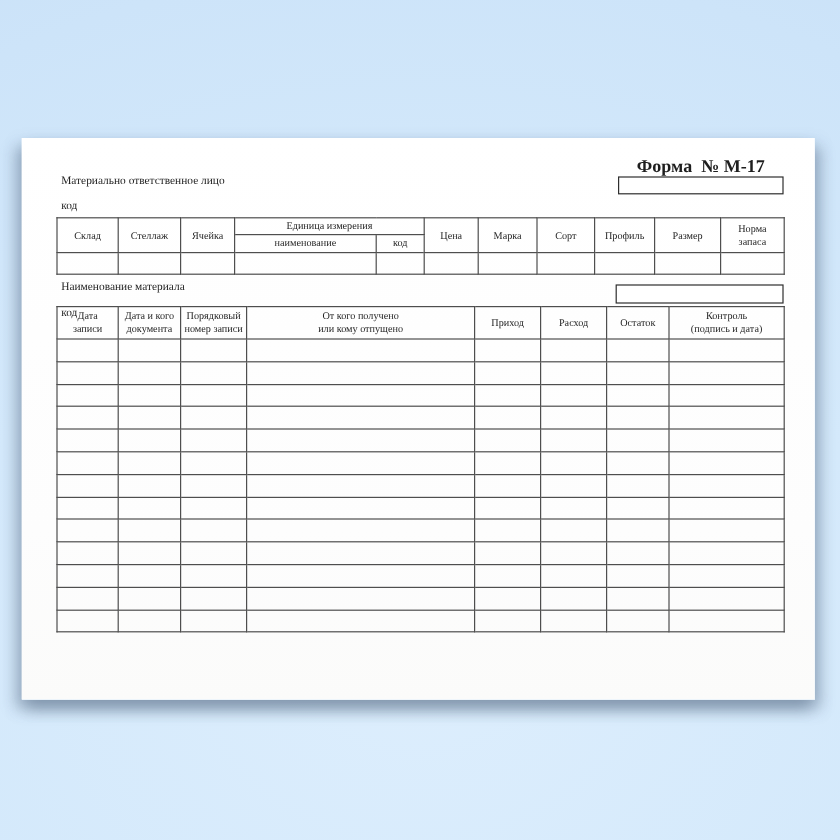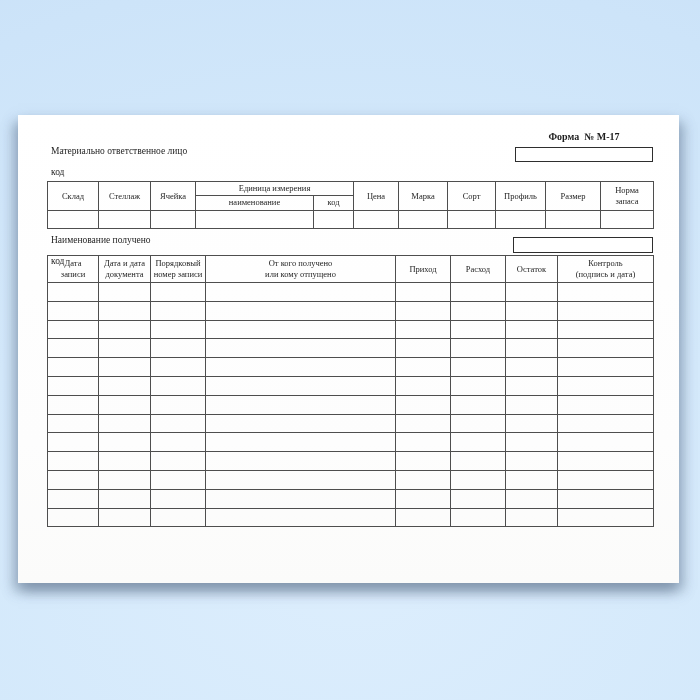--- a/index.html
+++ b/index.html
@@ -12,21 +12,21 @@
   .paper {
     position:absolute; left:18px; top:115px; width:661px; height:468px;
     background: linear-gradient(180deg,#ffffff 0%,#fdfdfd 70%,#fbfbfa 100%);
     box-shadow: 0 7px 13px rgba(103,123,150,.5),
                 6px 8px 11px rgba(103,123,150,.32),
                -6px 8px 11px rgba(103,123,150,.32);
     color:#1e1e1e;
   }
   .form-number {
     position:absolute; left:496px; top:16px; width:140px;
-    text-align:center; font-weight:bold; font-size:10px; white-space:pre;
+    text-align:center; font-weight:bold; font-size:15px; white-space:pre;
   }
   .code-box { position:absolute; border:1px solid #2e2e2e; background:#fff; }
   .box-top { left:497px; top:32px; width:138px; height:15px; }
   .box-mid { left:495px; top:122px; width:140px; height:16px; }
   .line-row {
     position:absolute; display:flex; align-items:baseline;
     font-size:9.5px; white-space:nowrap;flex-direction:column;
   }
   .row-resp { left:30px; top:31px; width:442px; }
   .row-mat  { left:30px; top:120px; width:440px; }
@@ -112,21 +112,21 @@
             <td></td>
             <td></td>
             <td></td>
             <td></td>
             <td></td>
           </tr>
         </tbody>
     </table>
 
     <div class="line-row row-mat">
-      <span>Наименование получено</span>
+      <span>Наименование материала</span>
       <span class="fill-line"></span>
       <span>код</span>
     </div>
 
     <div class="code-box box-mid"></div>
 
     <table class="t2">
       <colgroup>
         <col style="width:51px">
           <col style="width:52px">
@@ -134,21 +134,21 @@
         <col style="width:190px">
           <col style="width:55px">
           <col style="width:55px">
         <col style="width:52px">
           <col style="width:96px">
       </colgroup>
       <thead>
         <tr>
           <th>Дата
 записи</th>
-          <th>Дата и дата
+          <th>Дата и кого
 документа</th>
           <th>Порядковый
 номер записи</th>
           <th>От кого получено
 или кому отпущено</th>
           <th>Приход</th>
           <th>Расход</th>
           <th>Остаток</th>
           <th>Контроль
 (подпись и дата)</th>

